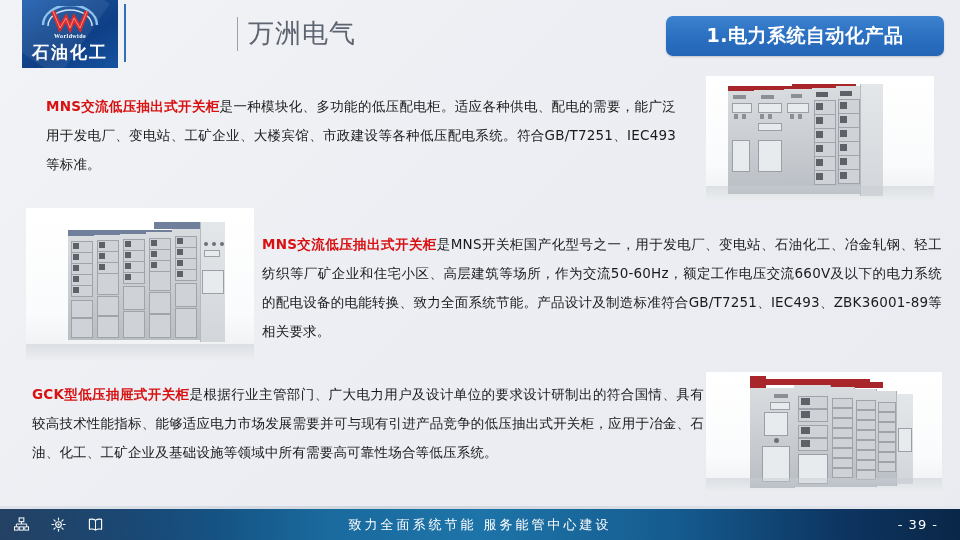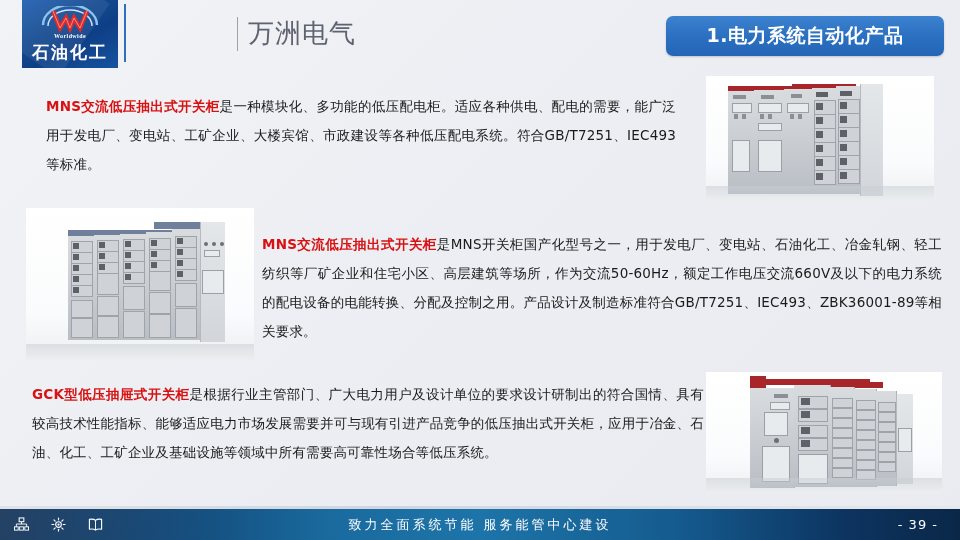--- a/index.html
+++ b/index.html
@@ -155,21 +155,21 @@
     <div class="badge">
       <span>1.电力系统自动化产品</span>
     </div>
   </div>
 
   <div class="para p1">
     <span class="hl">MNS交流低压抽出式开关柜</span><span>是一种模块化、多功能的低压配电柜。适应各种供电、配电的需要，能广泛用于发电厂、变电站、工矿企业、大楼宾馆、市政建设等各种低压配电系统。符合GB/T7251、IEC493等标准。</span>
   </div>
 
   <div class="para p2">
-    <span class="hl">MNS交流低压抽出式开关柜</span><span>是MNS开关柜国产化型号之一，用于发电厂、变电站、石油化工、冶金轧钢、轻工纺织等厂矿企业和住宅小区、高层建筑等场所，作为交流50-60Hz，额定工作电压交流660V及以下的电力系统的配电设备的电能转换、分配及控制之用。产品设计及制造标准符合GB/T7251、IEC493、ZBK36001-89等相关要求。</span>
+    <span class="hl">MNS交流低压抽出式开关柜</span><span>是MNS开关柜国产化型号之一，用于发电厂、变电站、石油化工、冶金轧钢、轻工纺织等厂矿企业和住宅小区、高层建筑等场所，作为交流50-60Hz，额定工作电压交流660V及以下的电力系统的配电设备的电能转换、致力全面系统节能。产品设计及制造标准符合GB/T7251、IEC493、ZBK36001-89等相关要求。</span>
   </div>
 
   <div class="para p3">
     <span class="hl">GCK型低压抽屉式开关柜</span><span>是根据行业主管部门、广大电力用户及设计单位的要求设计研制出的符合国情、具有较高技术性能指标、能够适应电力市场发展需要并可与现有引进产品竞争的低压抽出式开关柜，应用于冶金、石油、化工、工矿企业及基础设施等领域中所有需要高可靠性场合等低压系统。</span>
   </div>
 
   <div class="photo ph1">
     <div class="cab-bg"></div>
     <div class="photo-inner">
 

